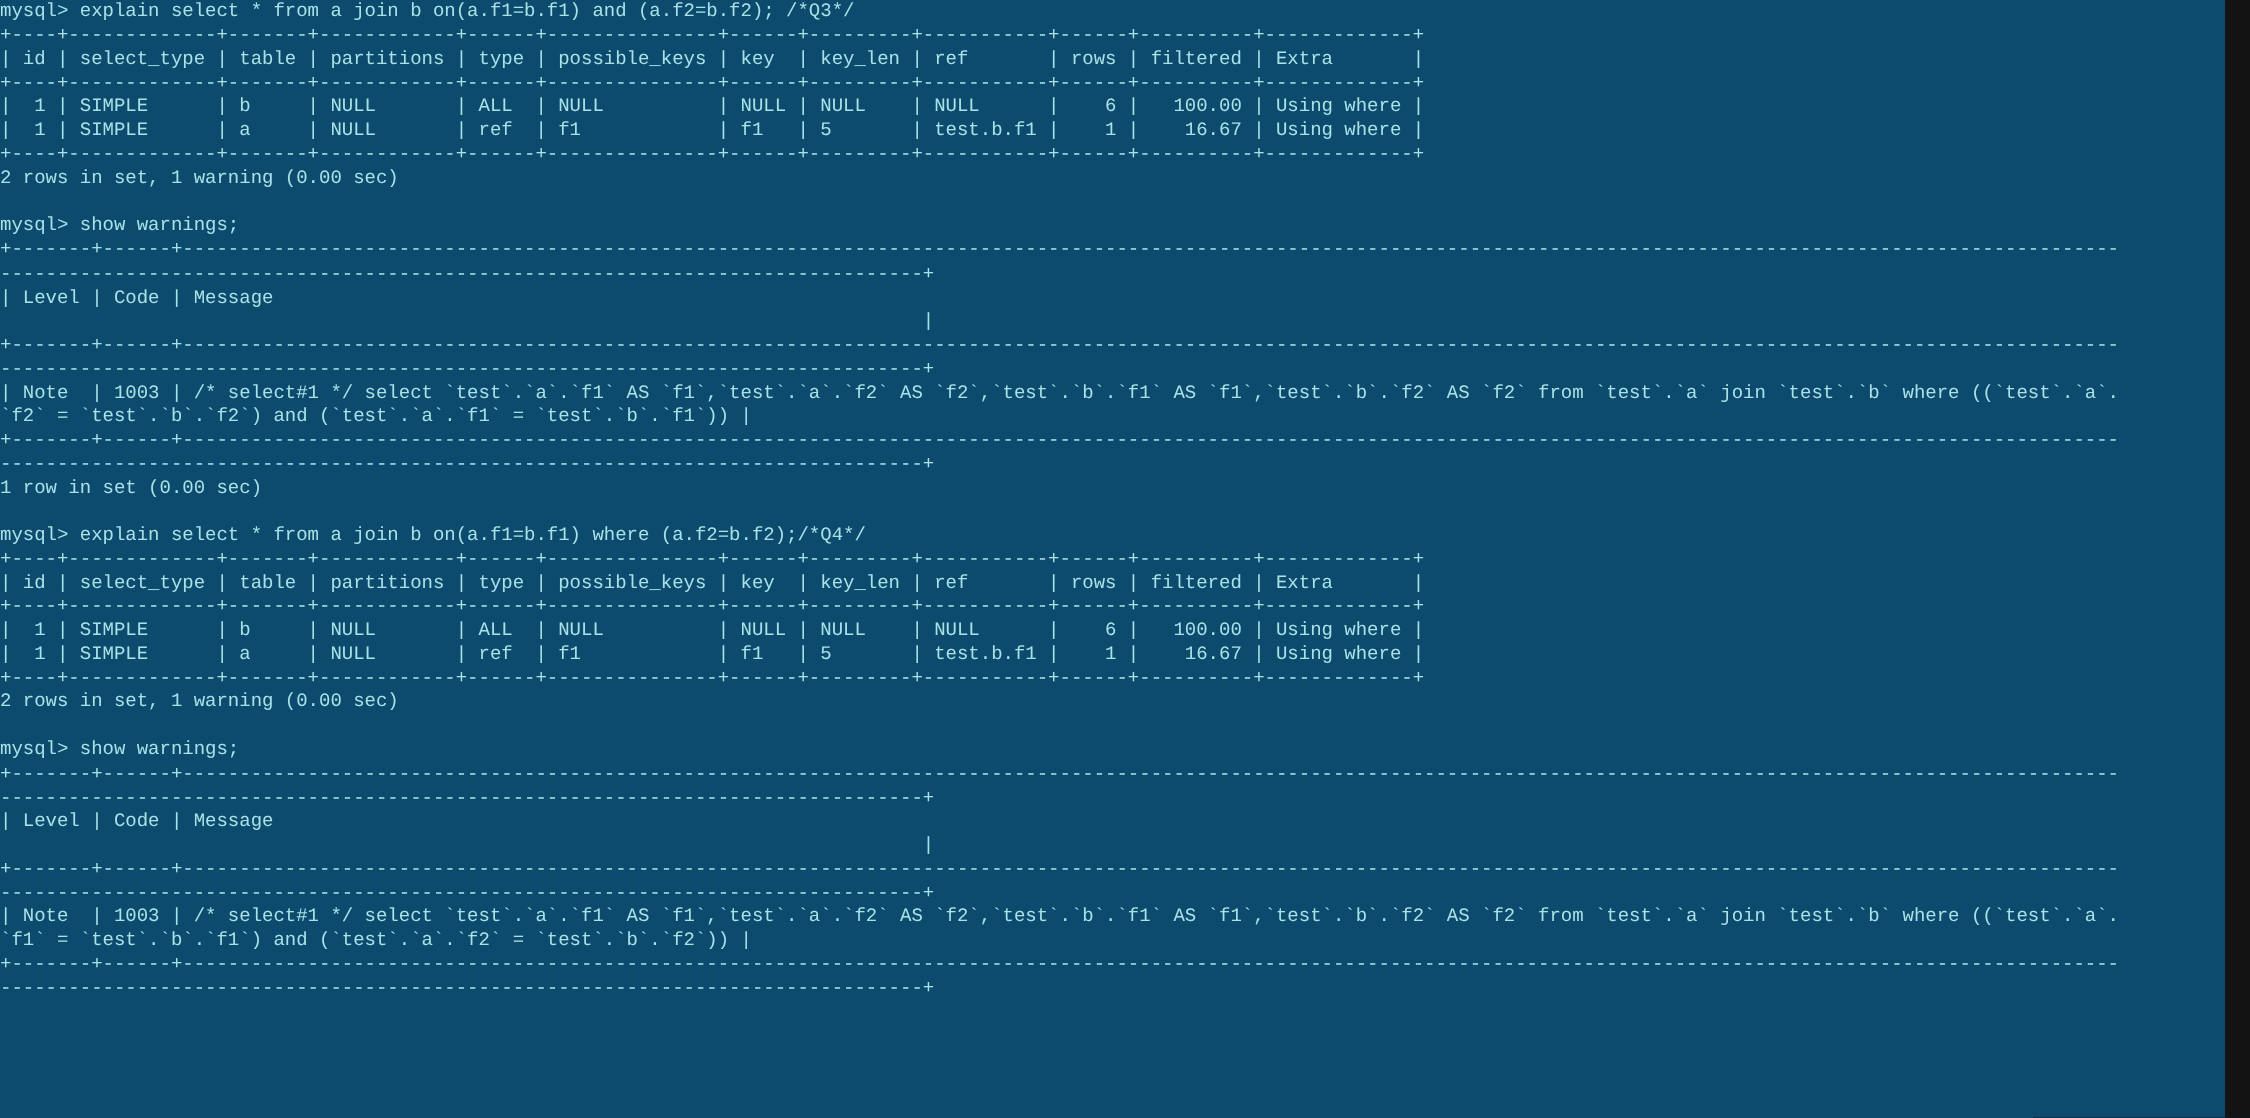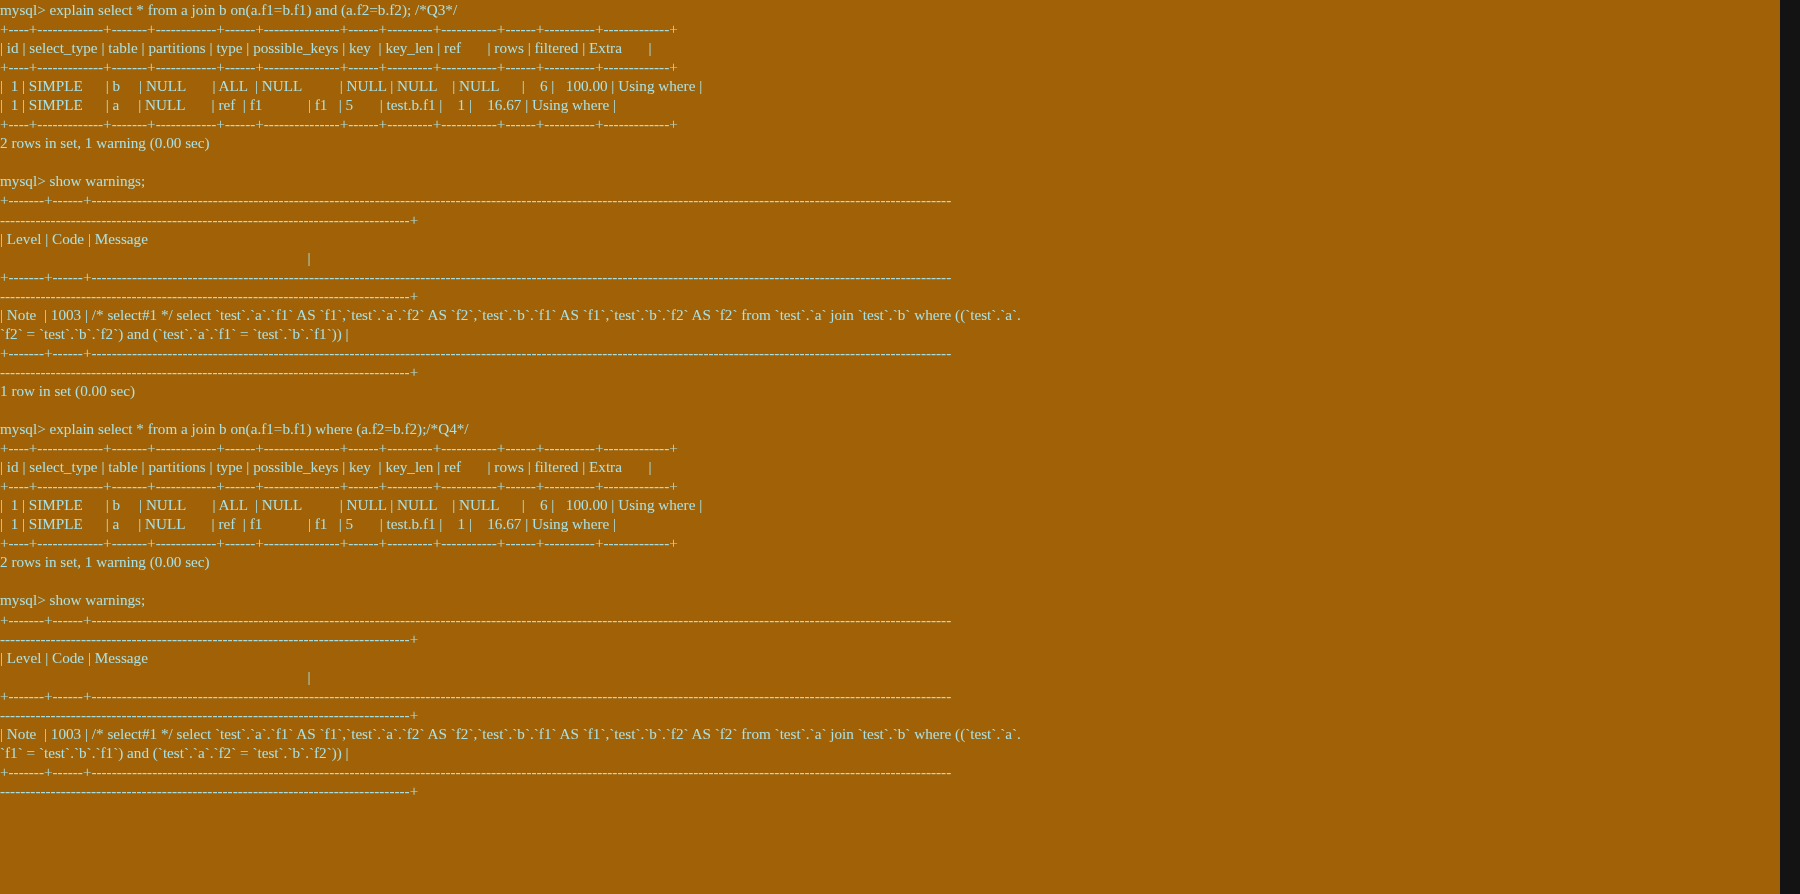--- a/index.html
+++ b/index.html
@@ -12,23 +12,23 @@
     height: 894px;
     overflow: hidden;
     font-family: "DejaVu Sans Mono", "Liberation Mono", monospace;
   }
   #terminal {
     position: absolute;
     left: 0;
     top: 0;
     width: 1780px;
     height: 894px;
-    background: #a16207;
+    background: #0c4a6e;
     color: #a9e2e6;
-    font-family: Liberation Serif, serif;
+    font-family: Liberation Mono, monospace;
     font-size: 15.2px;
     line-height: 19.05px;
     letter-spacing: 0px;
     padding: 0;
     box-sizing: border-box;
     overflow: hidden;
     white-space: pre;
     tab-size: 8;
   }
   .line {

